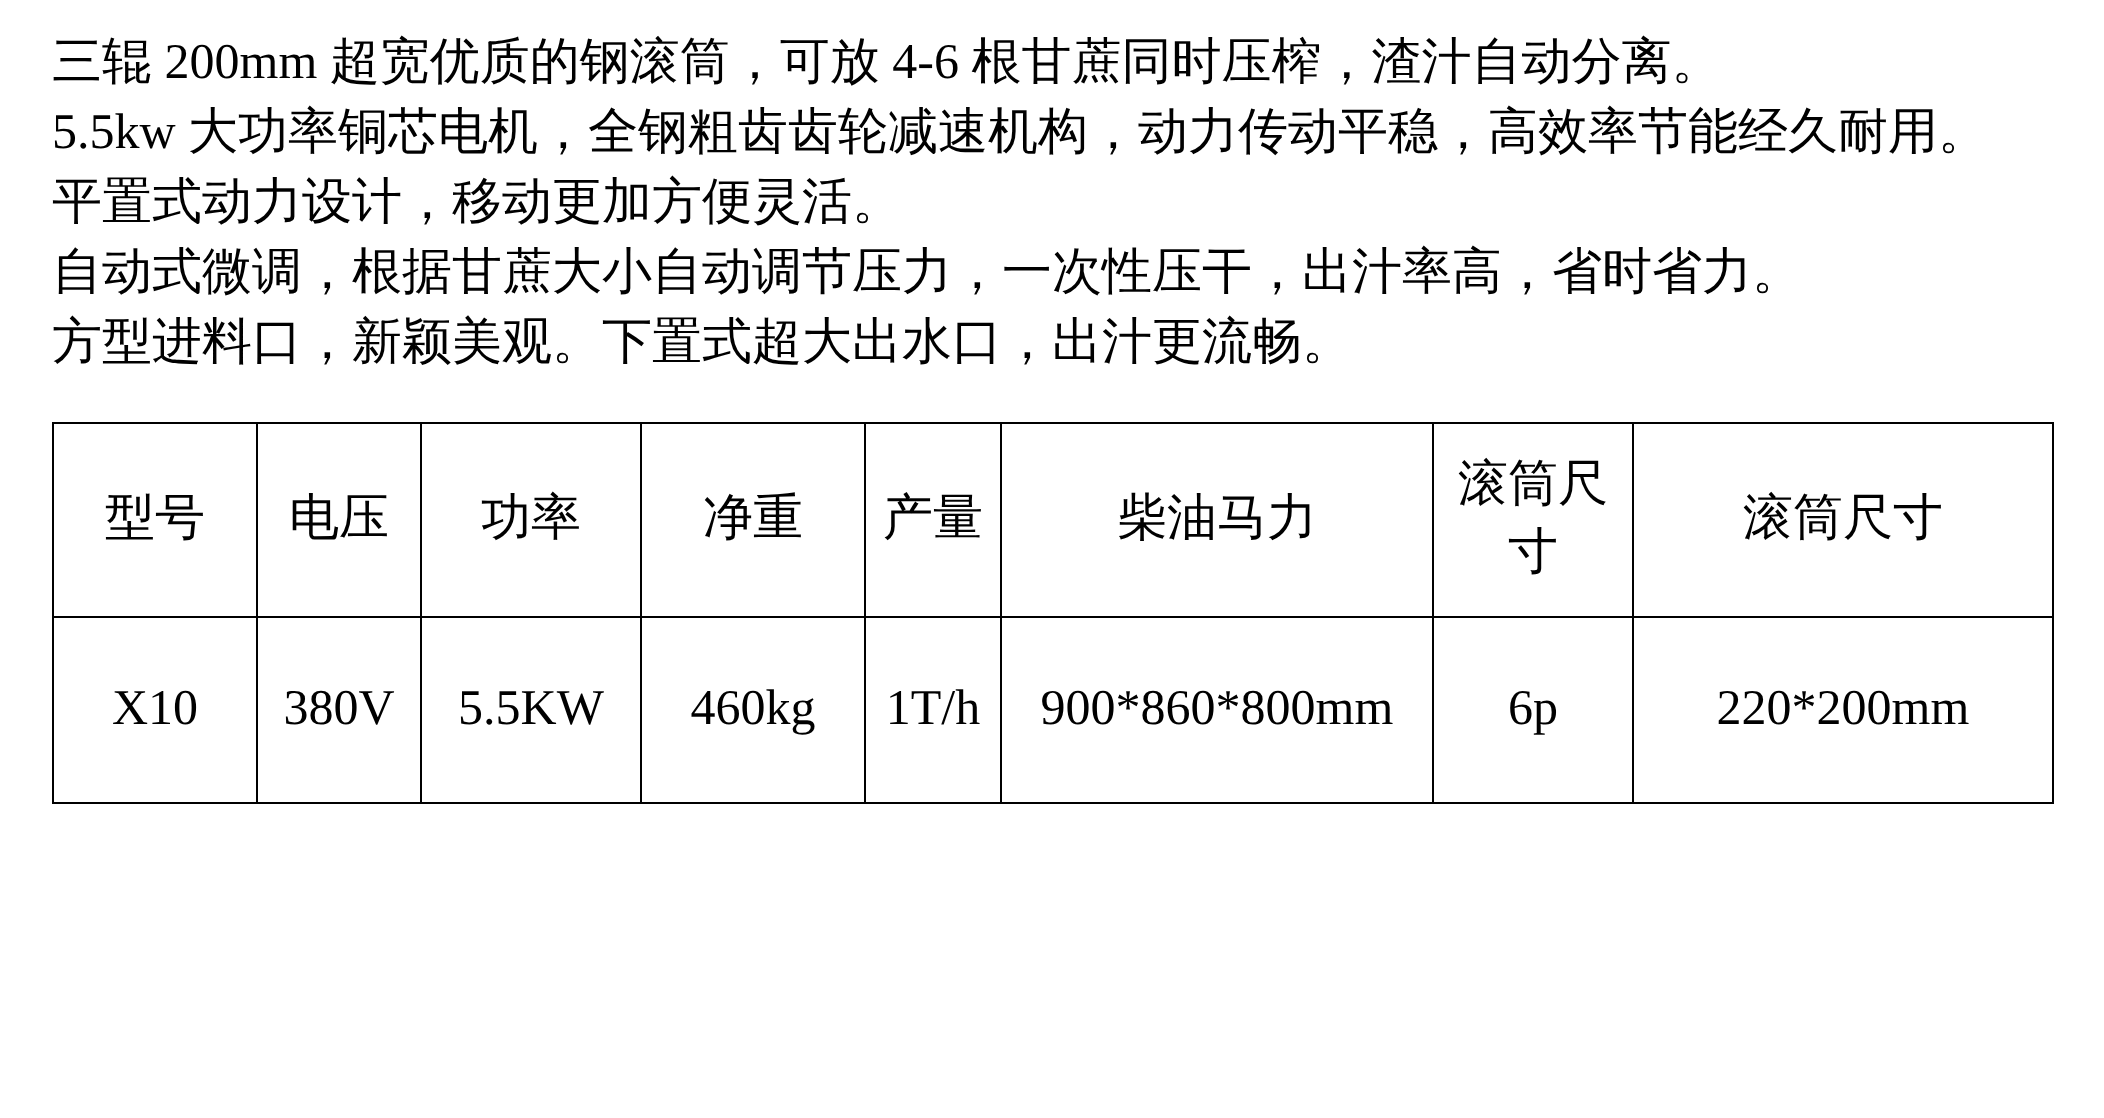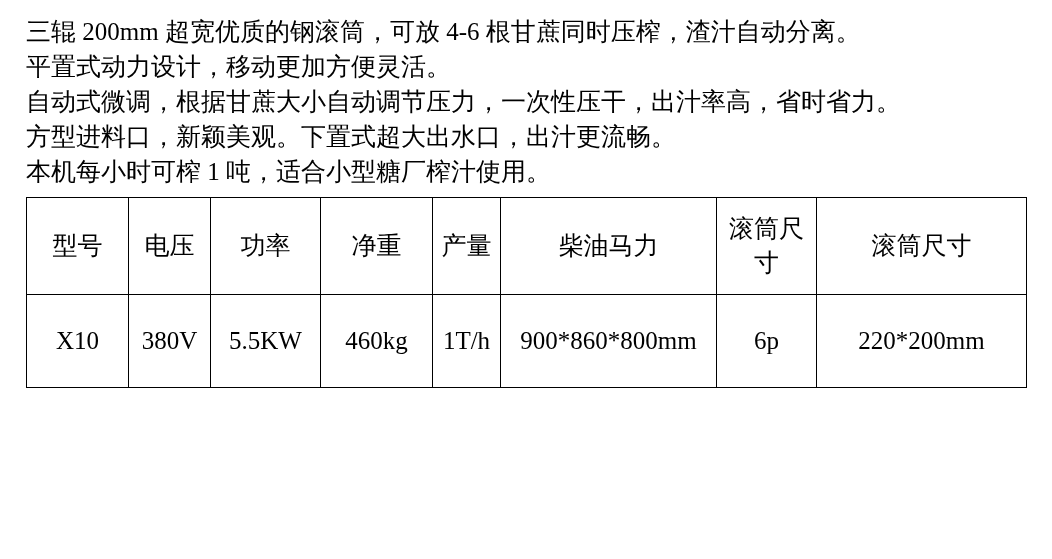--- a/index.html
+++ b/index.html
@@ -25,21 +25,21 @@
     font-size: 25px;
     line-height: 35px;
     letter-spacing: 0px;
     white-space: normal;
   }
   .desc p {
     margin: 0;
     padding: 0;
   }
   table.spec {
-    margin-top: 8px;
+    margin-top: 22px;
     border-collapse: collapse;
     width: 1000px;
     table-layout: fixed;
     font-size: 25px;
   }
   table.spec td, table.spec th {
     border: 1px solid #000000;
     text-align: center;
     vertical-align: middle;
     padding: 6px 2px;
@@ -62,24 +62,24 @@
   col.c6 { width: 100px; }
   col.c7 { width: 210px; }
 </style>
 </head>
 <body>
 
 <div id="page">
 
   <div class="desc">
     <p>三辊 200mm 超宽优质的钢滚筒，可放 4-6 根甘蔗同时压榨，渣汁自动分离。</p>
+    <p>5.5kw 大功率铜芯电机，全钢粗齿齿轮减速机构，动力传动平稳，高效率节能经久耐用。</p>
     <p>平置式动力设计，移动更加方便灵活。</p>
     <p>自动式微调，根据甘蔗大小自动调节压力，一次性压干，出汁率高，省时省力。</p>
     <p>方型进料口，新颖美观。下置式超大出水口，出汁更流畅。</p>
-    <p>本机每小时可榨 1 吨，适合小型糖厂榨汁使用。</p>
   </div>
 
   <table class="spec">
     <colgroup>
       <col class="c0">
         <col class="c1">
         <col class="c2">
         <col class="c3">
       <col class="c4">
         <col class="c5">

